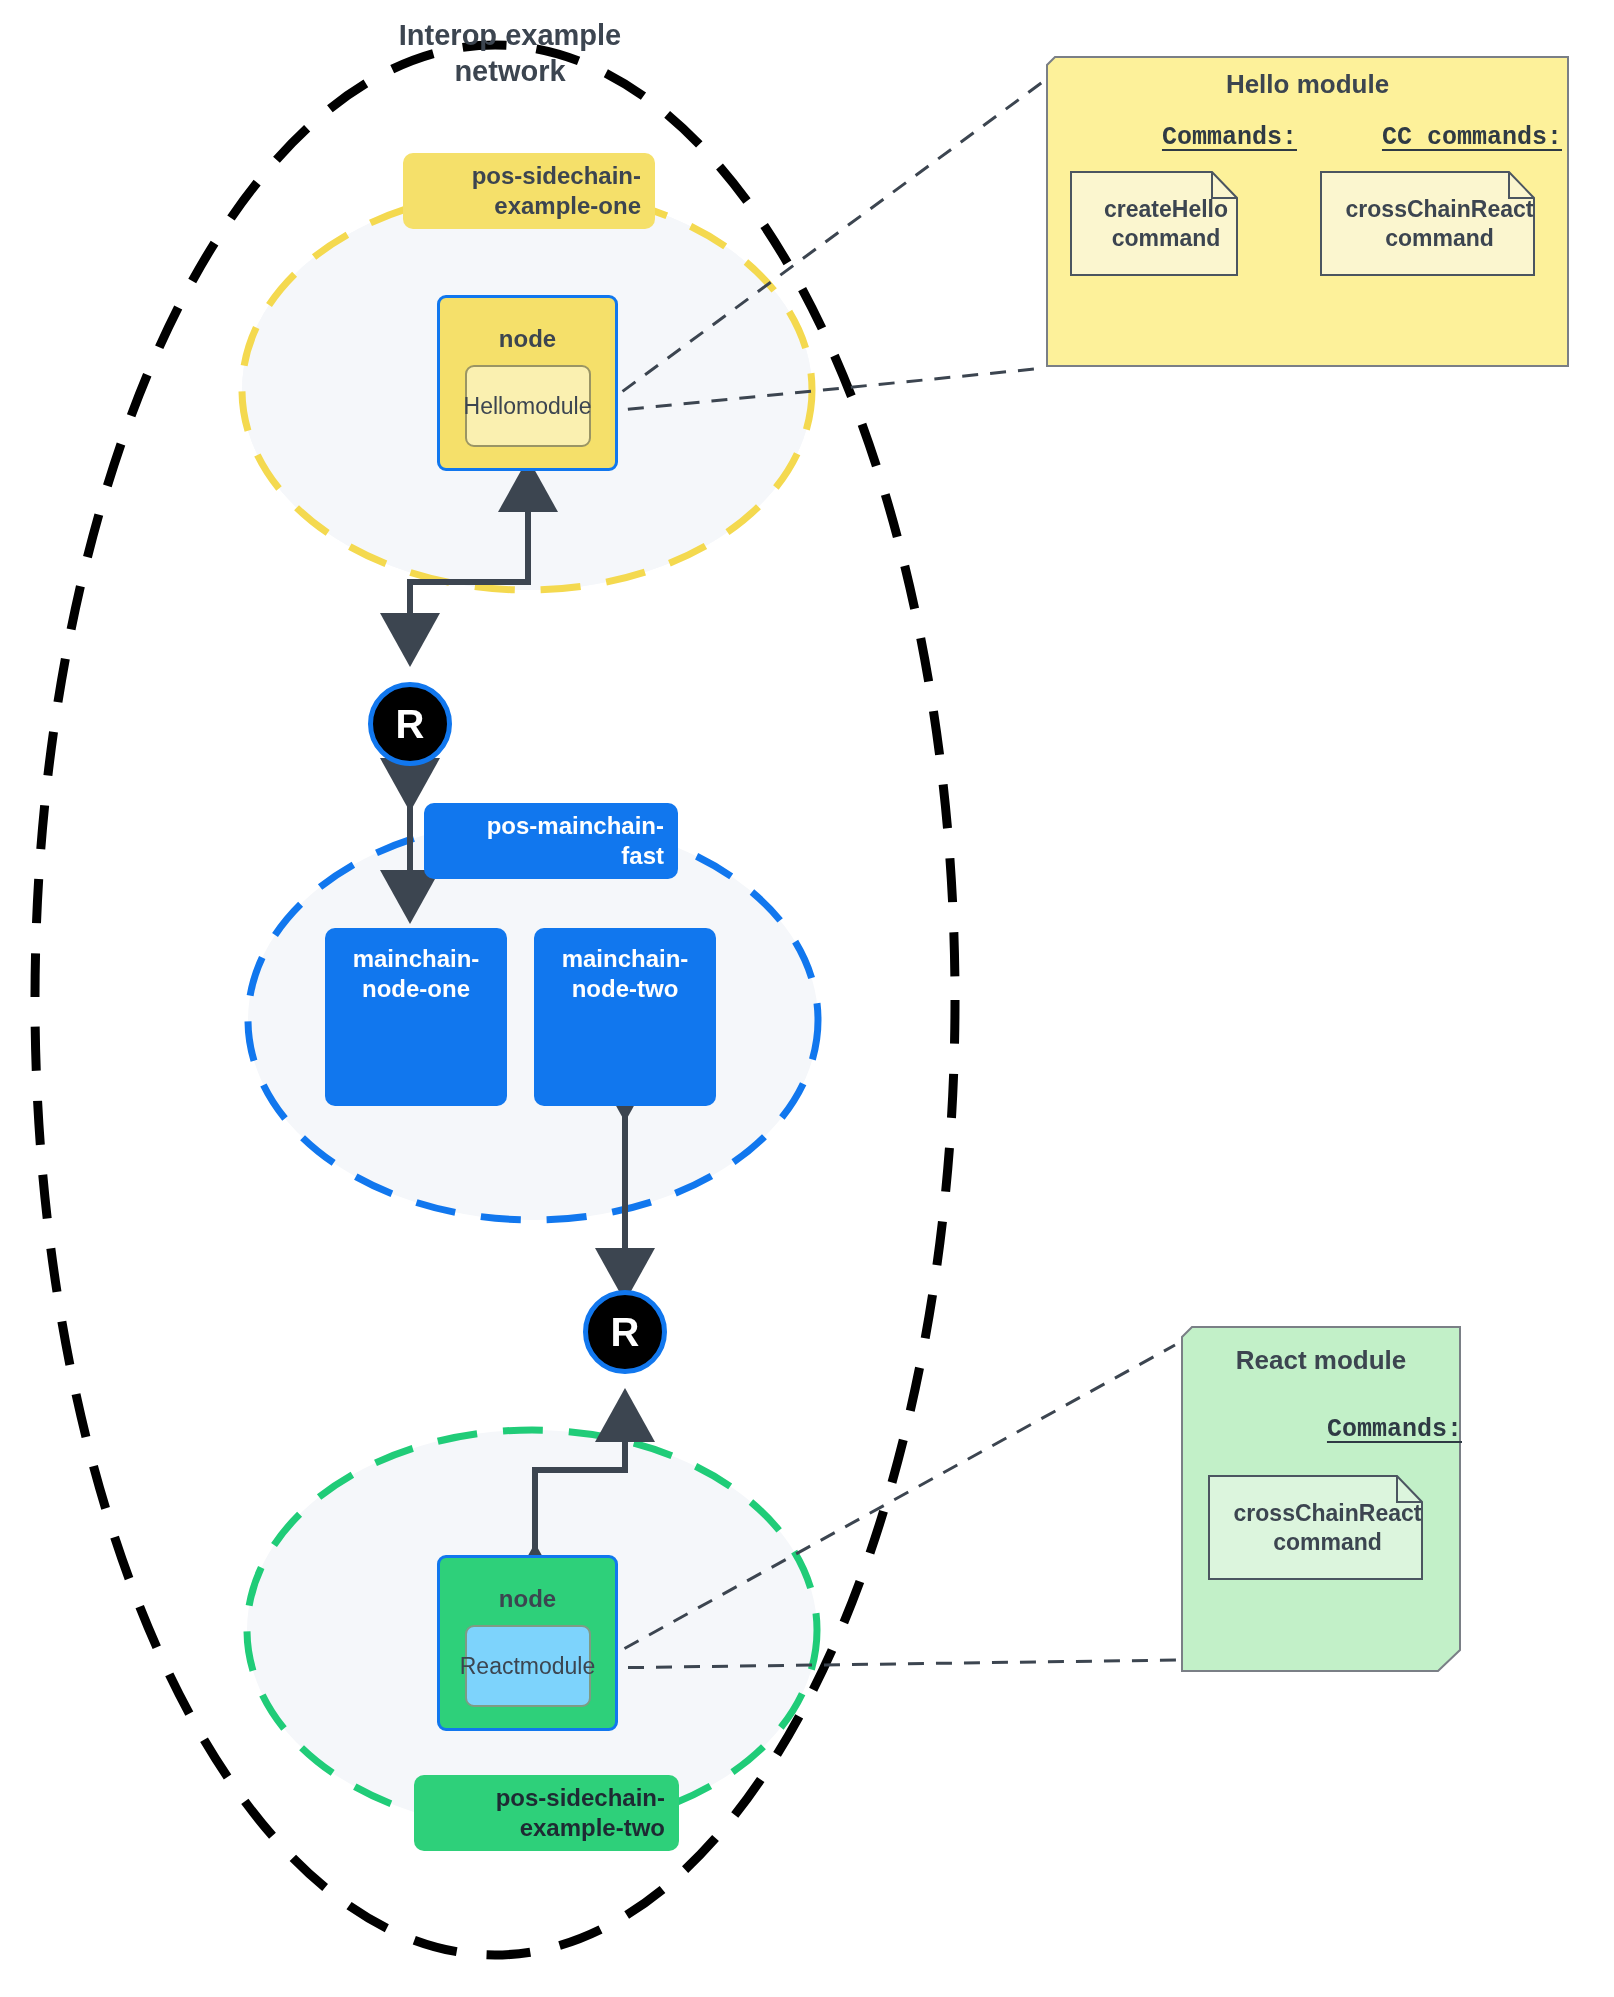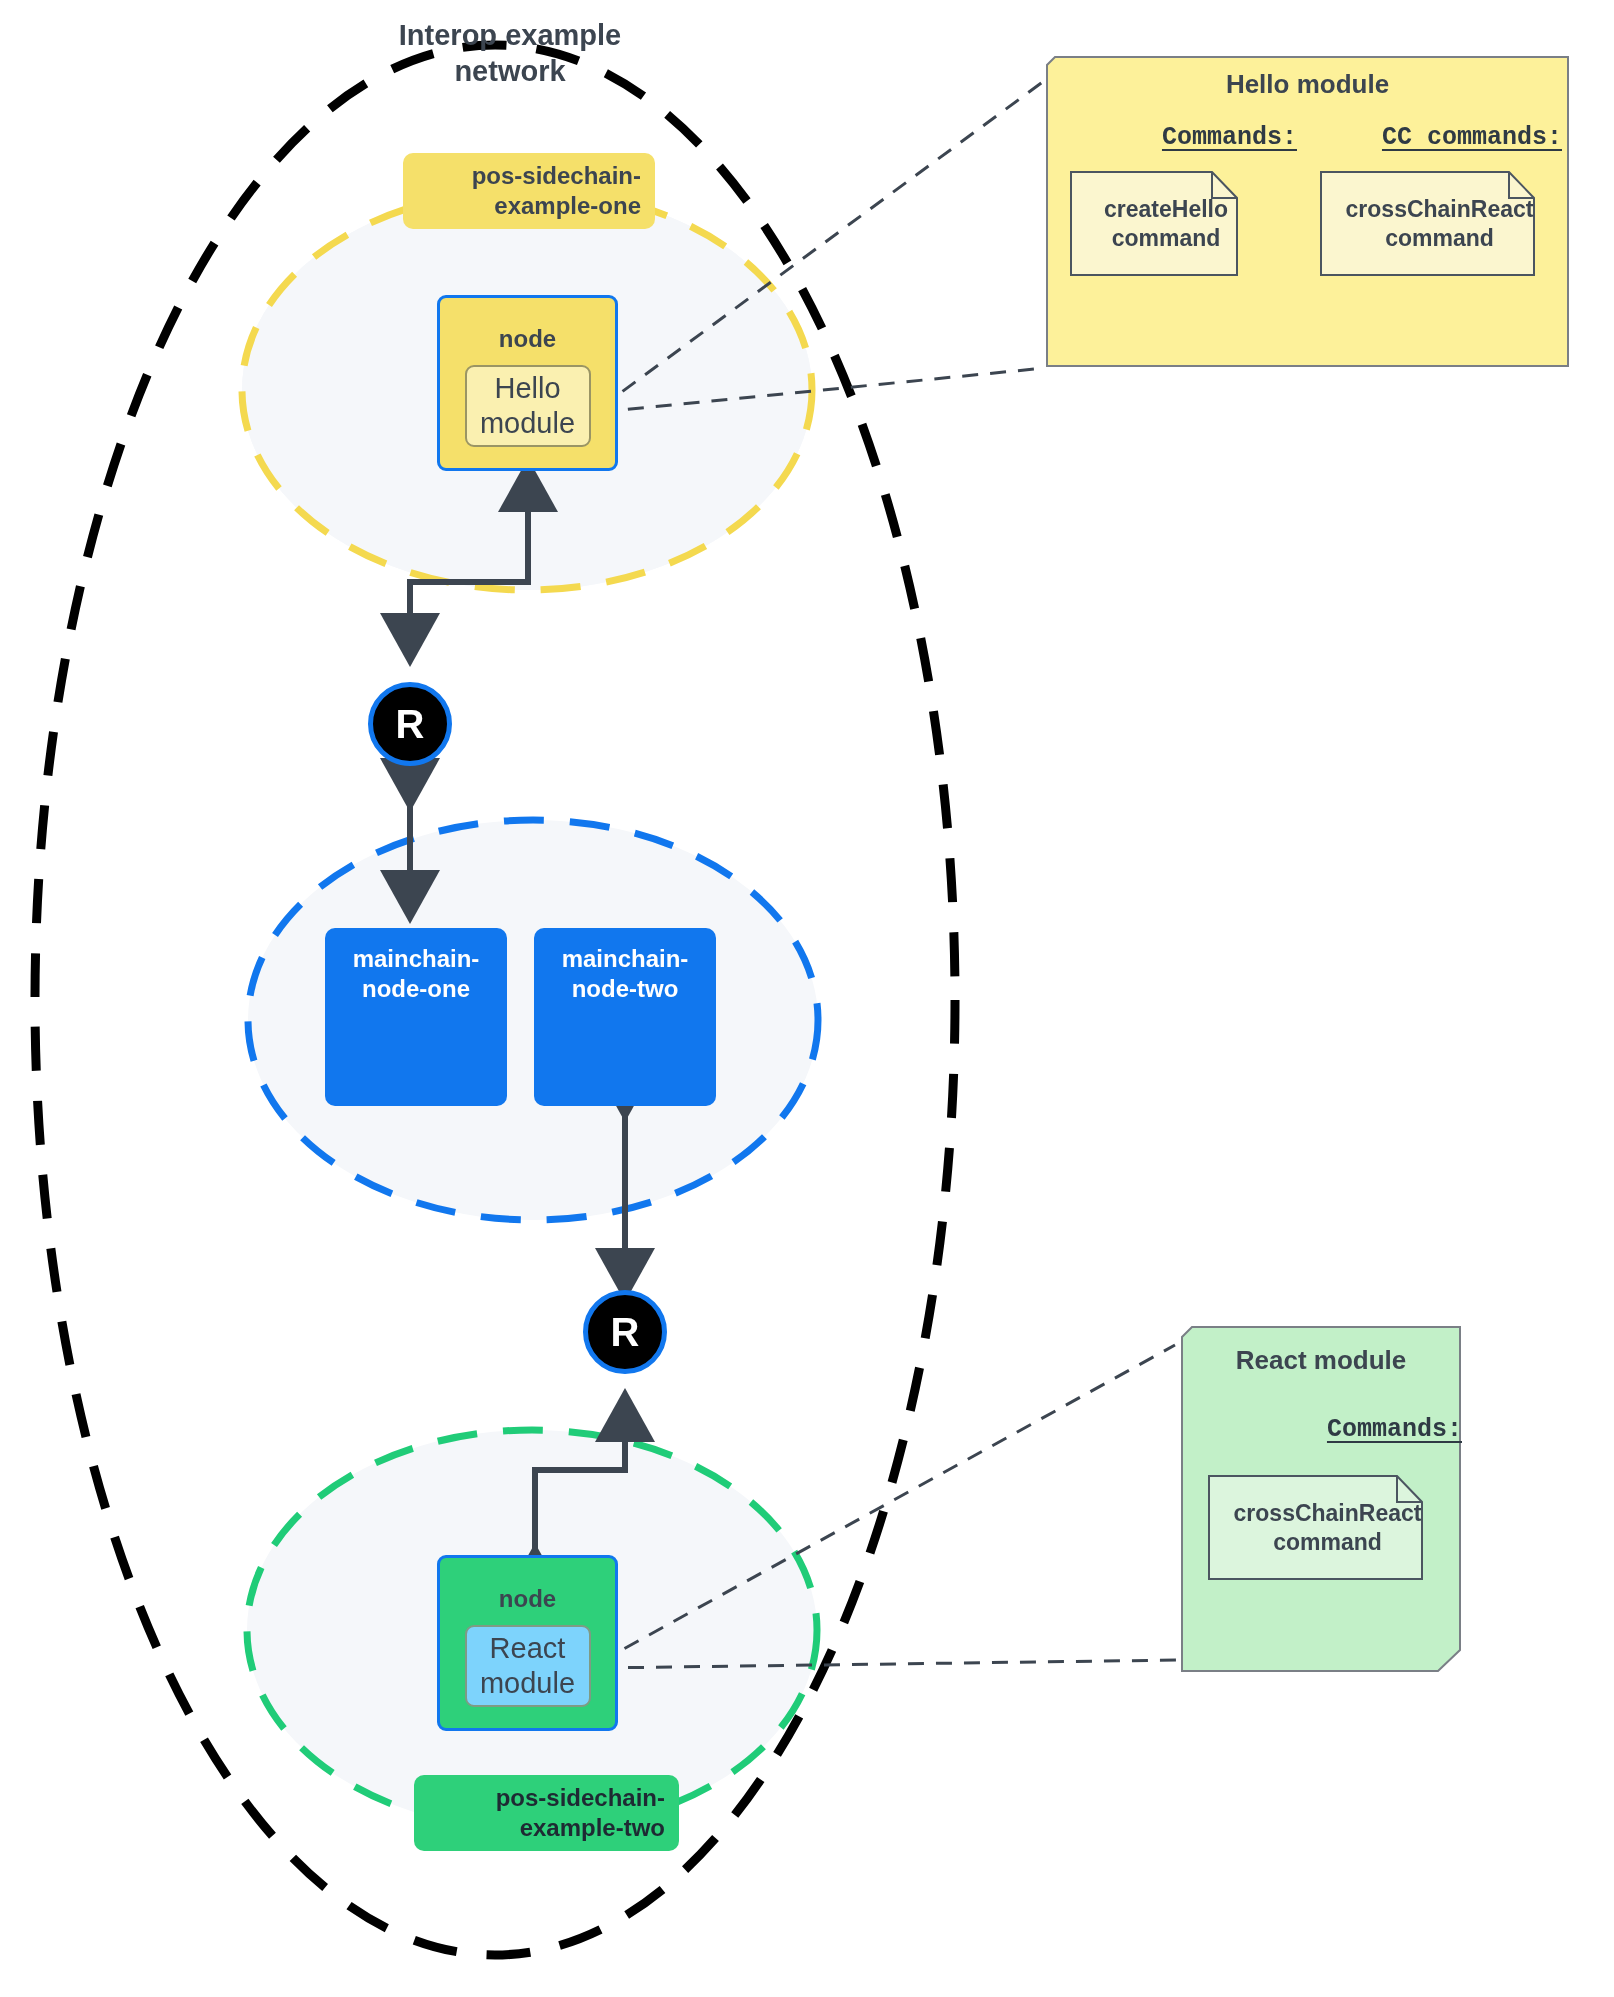--- a/index.html
+++ b/index.html
@@ -17,22 +17,22 @@
   .pill-yellow{background:#f5e06a;color:#3c4550;}
   .pill-blue{background:#1177ee;color:#ffffff;}
   .pill-green{background:#2ed07a;color:#1e2a33;}
 
   
   .nodebox{border-radius:9px;border:3px solid #1177ee;}
   .nodebox .nodelabel{font-size:24px;font-weight:bold;color:#3c4550;margin-top:20px;}
   .nodebox-yellow{background:#f5e06a;}
   .nodebox-green{background:#2ed07a;}
 
-  .modulebox{border-radius:9px;border:2px solid #8a8f73;font-size:29px;
-             color:#3c4550;line-height:1.22;display:flex;flex-direction:column;
+  .modulebox{border-radius:9px;border:2px solid #8a8f73;font-size:23px;
+             color:#3c4550;line-height:1.22;display:flex;flex-direction:row;
              align-items:center;justify-content:center;text-align:center;}
   .modulebox-yellow{background:#faf0b0;border-color:#9a9564;}
   .modulebox-green{background:#7dd3fc;border-color:#7f9b84;}
 
   
   .mainsq{background:#1177ee;border-radius:10px;color:#ffffff;font-size:24px;
           font-weight:bold;line-height:1.26;align-items:center;justify-content:flex-start;
           padding-top:16px;}
 
   
@@ -105,20 +105,24 @@
     <div class="modulebox modulebox-yellow" style="width:122px;height:78px;margin-top:12px;margin-bottom:14px;">
       <span>Hello</span>
       <span>module</span>
     </div>
   </div>
 
   <div class="node relay" style="left:368px;top:682px;width:84px;height:84px;">
     <span>R</span>
   </div>
 
+  <div class="node pill pill-blue" style="left:424px;top:803px;width:254px;">
+    <span>pos-mainchain-</span>
+    <span>fast</span>
+  </div>
 
   <div class="node mainsq" style="left:325px;top:928px;width:182px;height:178px;">
     <span>mainchain-</span>
     <span>node-one</span>
   </div>
 
   <div class="node mainsq" style="left:534px;top:928px;width:182px;height:178px;">
     <span>mainchain-</span>
     <span>node-two</span>
   </div>

